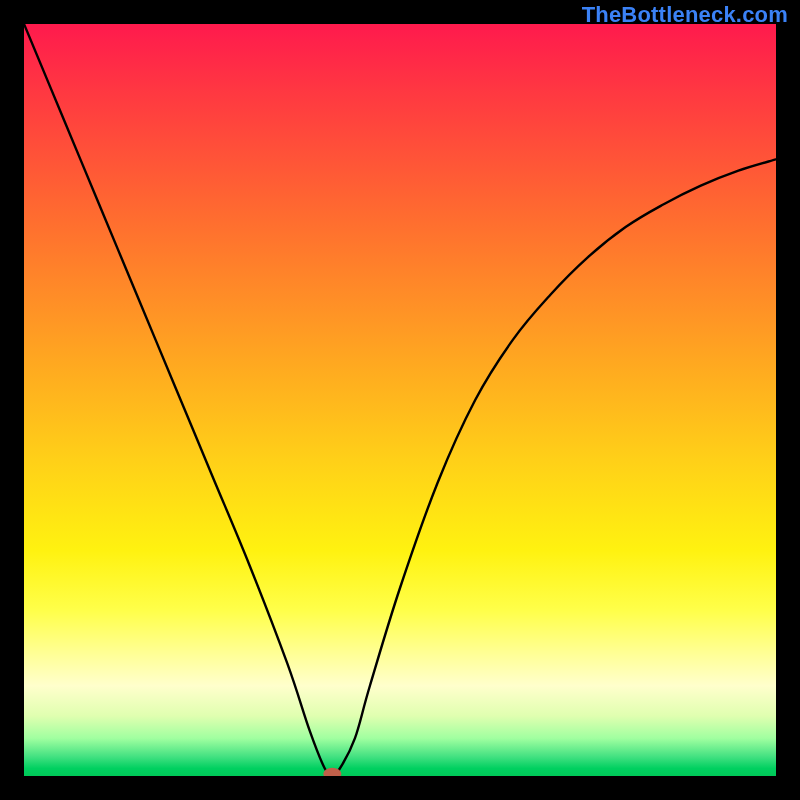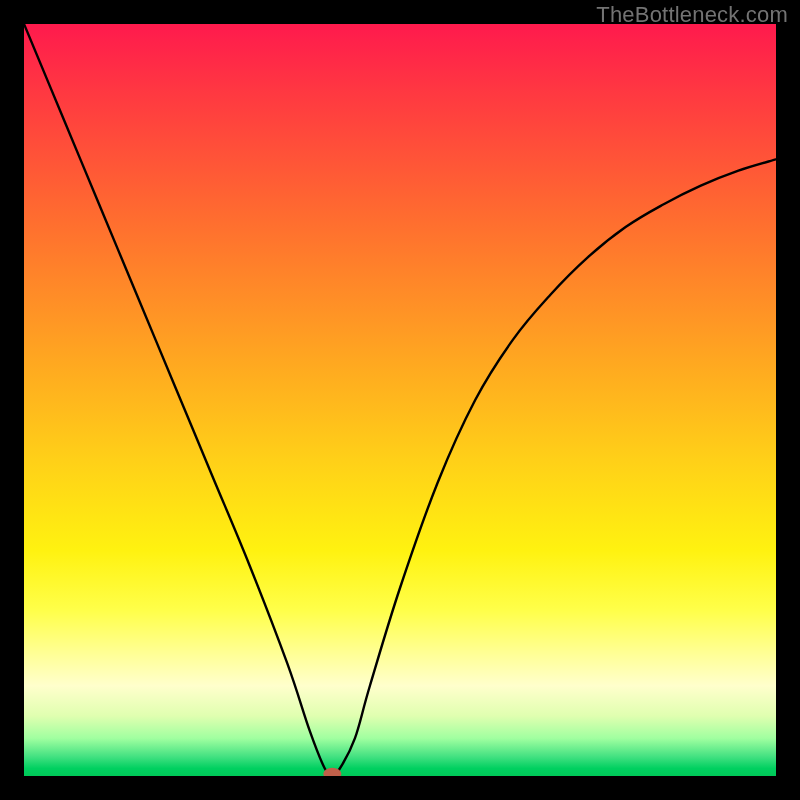--- a/index.html
+++ b/index.html
@@ -32,23 +32,23 @@
       #a0ffa0 95%,
       #40e080 97.5%,
       #00d060 99%,
       #00c858 100%
     );
   }
   .watermark {
     position: absolute;
     top: 2px;
     right: 12px;
-    color: #737373;
+    color: #3b82f6;
     font-size: 22px;
-    font-weight: 400;
+    font-weight: 700;
     letter-spacing: 0.2px;
     z-index: 5;
   }
   svg.curve {
     position: absolute;
     left: 0;
     top: 0;
     width: 752px;
     height: 752px;
     z-index: 3;

